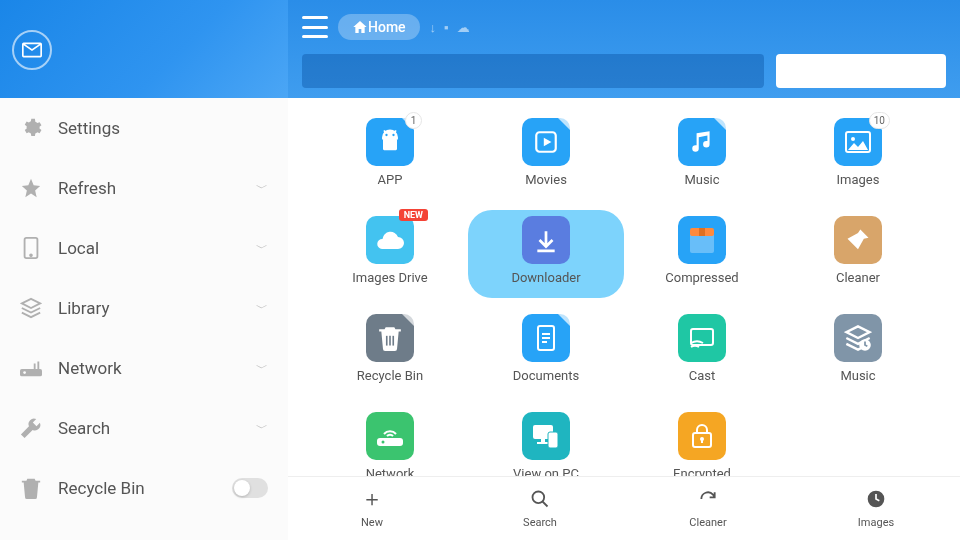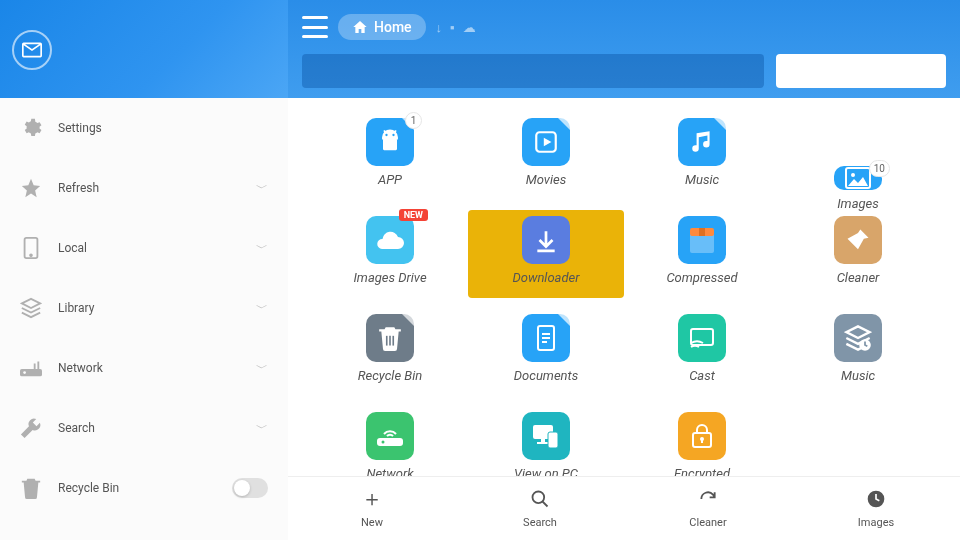--- a/index.html
+++ b/index.html
@@ -6,44 +6,44 @@
 body { width: 960px; height: 540px; overflow: hidden; background: #fff; display: flex; }
 
 .sidebar { width: 288px; height: 540px; background: #fbfbfb; display: flex; flex-direction: column; }
 .sidebar-hero { height: 98px; background: linear-gradient(135deg, #1a86e8 0%, #2f94f0 60%, #4ba6f5 100%); position: relative; }
 .mail-circle { position: absolute; left: 12px; top: 30px; width: 40px; height: 40px; border: 2px solid rgba(255,255,255,0.6); border-radius: 50%; display: flex; align-items: center; justify-content: center; }
 .mail-circle svg { width: 20px; height: 16px; }
 
 .side-list { flex: 1; overflow: hidden; }
 .side-item { display: flex; align-items: center; height: 60px; padding: 0 20px; cursor: pointer; }
 .side-icon { width: 22px; height: 22px; margin-right: 16px; color: #b0b0b0; display:flex; align-items:center; justify-content:center; }
-.side-label { flex: 1; color: #555; font-size: 12px; }
+.side-label { flex: 1; color: #555; font-size: 17px; }
 .chevron { color: #c0c0c0; font-size: 12px; }
 .toggle { width: 36px; height: 20px; background: #e0e0e0; border-radius: 10px; position: relative; }
 .toggle::after { content: ""; position: absolute; width: 16px; height: 16px; background: #fff; border-radius: 50%; top: 2px; left: 2px; box-shadow: 0 1px 3px rgba(0,0,0,0.2); }
 
 .main { flex: 1; height: 540px; display: flex; flex-direction: column; background: #fff; }
 .header { height: 98px; background: linear-gradient(180deg, #2a8de8 0%, #3f9def 100%); position: relative; }
 .topbar { display: flex; align-items: center; height: 54px; padding: 0 14px; gap: 10px; }
 .menu-btn { width: 26px; height: 22px; display: flex; flex-direction: column; justify-content: space-between; }
 .menu-btn span { height: 3px; background: #fff; border-radius: 2px; }
-.crumb-pill { display: flex; align-items: center; background: rgba(255,255,255,0.28); border-radius: 16px; padding: 5px 14px; gap: 6px; }
+.crumb-pill { display: flex; align-items: center; background: rgba(255,255,255,0.28); border-radius: 16px; padding: 5px 14px; }
 .crumb-pill span { color: #fff; font-size: 14px; font-weight: 500; }
 .top-icons { display: flex; align-items: center; gap: 8px; color: rgba(255,255,255,0.55); }
 .top-icons span { font-size: 13px; }
 .banner-strip { position: absolute; left: 14px; right: 14px; top: 54px; height: 34px; display:flex; gap:12px; }
 .banner-left { flex:1; background: rgba(0,70,150,0.35); border-radius: 4px; }
 .banner-right { width: 170px; background: #fff; border-radius: 4px; }
 
 .grid-wrap { flex: 1; overflow: hidden; position: relative; }
 .grid { display: grid; grid-template-columns: repeat(4, 1fr); padding: 14px 24px 6px 24px; gap: 10px 0; }
 .tile { display: flex; flex-direction: column; align-items: center; justify-content: flex-start; height: 88px; border-radius: 4px; cursor: pointer; padding-top: 6px; position: relative; }
-.tile.selected { background: #eab308; }
+.tile.selected { background: #7dd3fc; border-radius: 24px; }
 .tile-icon { width: 48px; height: 48px; border-radius: 10px; display: flex; align-items: center; justify-content: center; position: relative; margin-bottom: 6px; }
-.tile-label { font-size: 13px; color: #555; font-style: italic; }
+.tile-label { font-size: 13px; color: #555; }
 .badge { position: absolute; top: -6px; right: -8px; background: #fff; border: 1px solid #e6e6e6; border-radius: 9px; min-width: 17px; height: 17px; font-size: 10px; color:#666; display:flex; align-items:center; justify-content:center; padding: 0 4px; }
 .new-flag { position: absolute; top: -7px; right: -14px; background: #f44336; color: #fff; font-size: 9px; font-weight: bold; padding: 1px 5px; border-radius: 3px; }
 .fold { position: absolute; top: 0; right: 0; width: 0; height: 0; border-style: solid; border-width: 0 12px 12px 0; border-color: transparent rgba(255,255,255,0.7) transparent transparent; }
 .bottombar { height: 64px; border-top: 1px solid #eee; display: flex; }
 .bottom-item { flex: 1; display: flex; flex-direction: column; align-items: center; justify-content: center; gap: 6px; cursor: pointer; color:#555; }
 .bottom-icon { width: 22px; height: 22px; display:flex; align-items:center; justify-content:center; font-size:22px; color:#555;}
 .bottom-label { font-size: 11px; }
 
 svg { display: block; }
 </style>
@@ -189,21 +189,21 @@
         <div class="tile">
           <div class="tile-icon" style="background: rgb(39, 163, 247);">
             <svg width="26" height="26" viewBox="0 0 24 24" fill="#fff">
               <path d="M9 18a3 3 0 1 1-3-3c.4 0 .7 0 1 .1V4l12-2v12a3 3 0 1 1-3-3c.4 0 .7 0 1 .1V6L9 7.5z"></path>
             </svg>
             <div class="fold"></div>
           </div>
           <div class="tile-label">Music</div>
         </div>
         <div class="tile">
-          <div class="tile-icon" style="background: rgb(39, 163, 247); margin-top: 48px;">
+          <div class="tile-icon" style="background: rgb(39, 163, 247);">
             <svg width="28" height="24" viewBox="0 0 28 24" fill="#fff">
               <rect x="2" y="2" width="24" height="20" rx="2" fill="none" stroke="#fff" stroke-width="2"></rect>
               <circle cx="9" cy="9" r="2"></circle>
               <path d="M4 20l6-7 4 4 5-6 5 9z"></path>
             </svg>
             <div class="fold"></div>
             <div class="badge">10</div>
           </div>
           <div class="tile-label">Images</div>
         </div>

